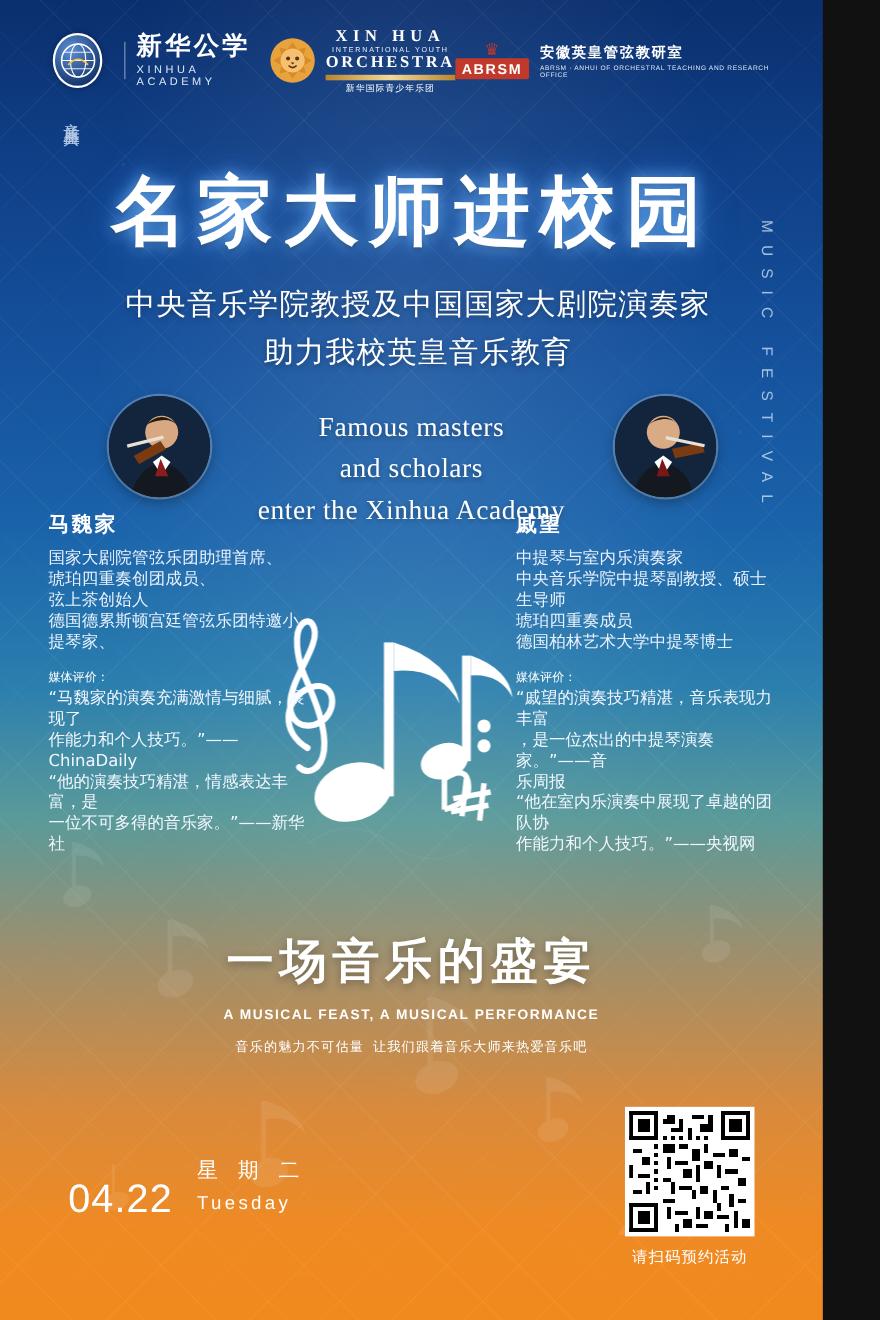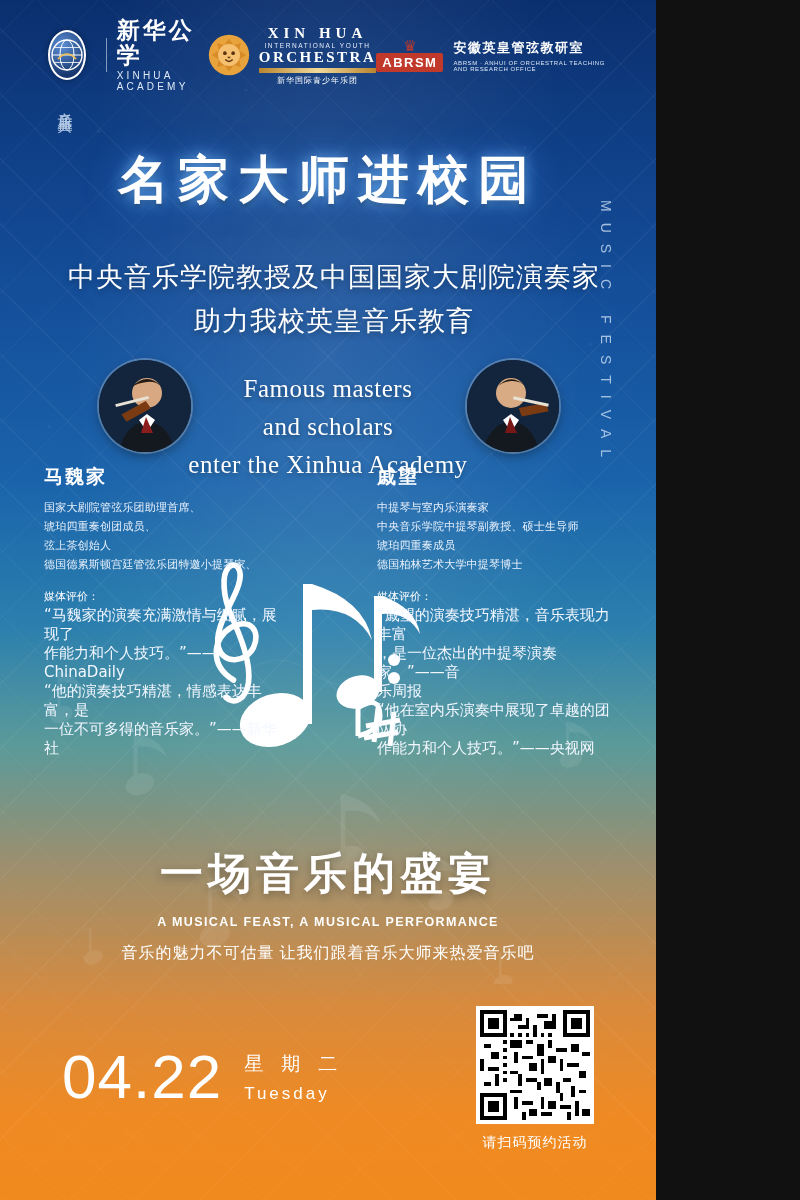--- a/index.html
+++ b/index.html
@@ -2,21 +2,21 @@
 <html><head>
 <meta charset="utf-8">
 <style>
   html, body {
     margin: 0;
     padding: 0;
     background: #111;
   }
   .poster {
     position: relative;
-    width: 656px;
+    width: 748px;
     height: 1200px;
     overflow: hidden;
     font-family: "Liberation Sans", sans-serif;
     background:
       linear-gradient(180deg,
         #0b2f6e 0%,
         #0f3f86 12%,
         #15509c 26%,
         #1a63ab 40%,
         #2b7fae 52%,
@@ -135,21 +135,21 @@
   
   .main-title {
     position: absolute;
     top: 140px; left: 0; right: 0;
     text-align: center;
     z-index: 6;
   }
   .main-title .t {
     display: inline-block;
     font-family: "DejaVu Sans", sans-serif;
-    font-size: 51px;
+    font-size: 69px;
     font-weight: bold;
     letter-spacing: 9px;
     color: #ffffff;
     text-shadow:
       0 0 14px rgba(120,190,255,0.85),
       0 0 34px rgba(60,140,255,0.55),
       0 3px 4px rgba(0,0,0,0.35);
     padding: 6px 14px;
   }
   .subtitle {
@@ -199,21 +199,21 @@
     font-size: 19px;
     font-weight: bold;
     letter-spacing: 2px;
   }
   .artist.left .artist-name { text-align: left; }
   .artist.right .artist-name { text-align: left; }
   .artist-roles {
     margin-top: 8px;
     color: #eaf2fd;
     font-family: "DejaVu Sans", sans-serif;
-    font-size: 11px;
+    font-size: 15px;
     line-height: 19px;
     letter-spacing: .2px;
   }
   .media-label {
     margin-top: 13px;
     color: #ffffff;
     font-family: "DejaVu Sans", sans-serif;
     font-size: 11px;
     line-height: 19px;
   }
@@ -254,37 +254,37 @@
     margin-top: 12px;
     color: #ffffff;
     font-family: "Liberation Sans", sans-serif;
     font-size: 12.5px;
     font-weight: bold;
     letter-spacing: 1.4px;
   }
   .feast-sub {
     margin-top: 14px;
     color: #ffffff;
-    font-family: Liberation Serif, serif;
-    font-size: 16px;
+    font-family: Liberation Mono, monospace;
+    font-size: 12px;
     letter-spacing: 1px;
   }
 
   
   .date-block {
     position: absolute;
     left: 62px; bottom: 92px;
     display: flex;
     align-items: flex-end;
     z-index: 6;
   }
   .date-num {
     color: #ffffff;
     font-family: "Liberation Sans", sans-serif;
-    font-size: 62px;
+    font-size: 36px;
     font-weight: 300;
     letter-spacing: 1px;
     line-height: 1;
   }
   .date-week { margin-left: 22px; margin-bottom: 4px; }
   .date-week-cn {
     color: #ffffff;
     font-family: "DejaVu Sans", sans-serif;
     font-size: 19px;
     letter-spacing: 6px;

